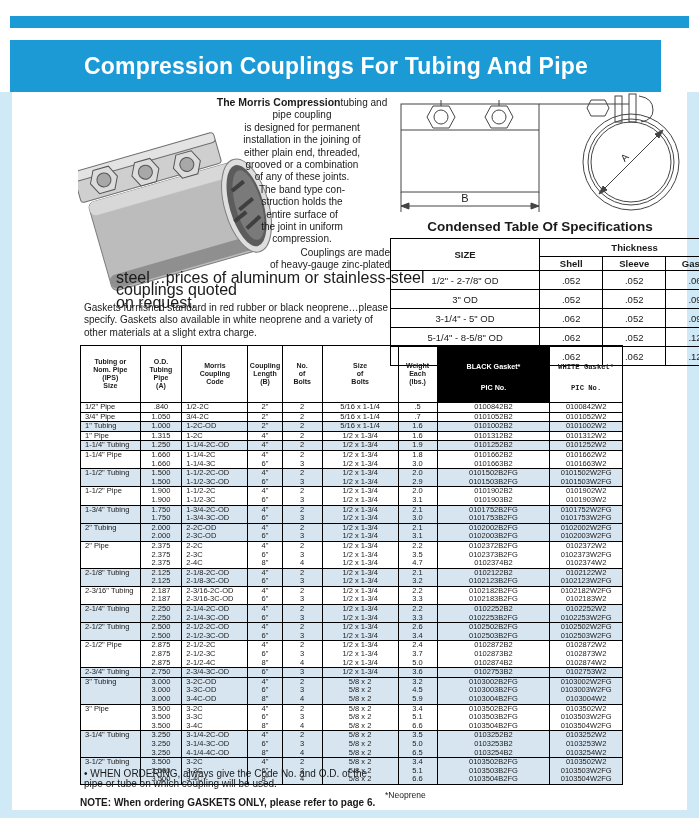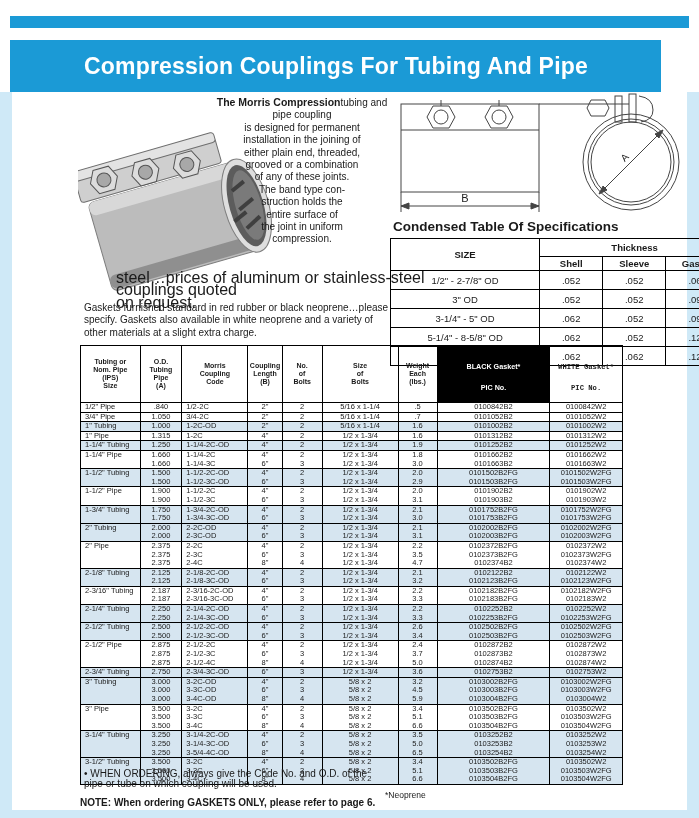--- a/index.html
+++ b/index.html
@@ -16,21 +16,21 @@
   .photo{position:absolute;left:78px;top:92px;}
   .intro{position:absolute;left:214px;top:96px;width:176px;text-align:center;
          font-size:10px;line-height:12.4px;white-space:pre-line;}
   .intro b{font-size:10.5px;}
   .para-couplings{position:absolute;left:214px;top:247px;width:176px;text-align:right;
          font-size:10px;line-height:12.4px;white-space:pre-line;}
   .para-steel{position:absolute;left:84px;top:272px;width:320px;font-size:16px;line-height:12.4px;white-space:pre-line;margin-left:32px;}
   .para-gaskets{position:absolute;left:84px;top:302px;width:330px;font-size:10px;line-height:12.4px;white-space:pre-line;}
 
   .tech{position:absolute;left:393px;top:90px;}
-  .spec-title{position:absolute;left:393px;top:219px;width:294px;text-align:left;
+  .spec-title{position:absolute;left:393px;top:219px;width:294px;text-align:center;
               font-size:13.5px;font-weight:bold;}
   .spec-wrap{position:absolute;left:390px;top:238px;width:340px;}
   table{border-collapse:collapse;table-layout:fixed;width:100%;}
   .spec{border:1.5px solid #000;}
   .spec th,.spec td{border:1px solid #000;font-size:9.5px;padding:1px 2px;text-align:center;}
   .spec th{font-weight:bold;}
   .spec .h1{height:15px;margin-top:20px;}
   .spec td{height:16px;font-size:9.5px;}
 
   .main-wrap{position:absolute;left:80px;top:345px;width:543px;}
@@ -99,20 +99,22 @@
 is designed for permanent
 installation in the joining of
 either plain end, threaded,
 grooved or a combination
 of any of these joints.
 The band type con-
 struction holds the
 entire surface of
 the joint in uniform
 compression.</span></div>
+  <div class="para-couplings">Couplings are made
+of heavy-gauge zinc-plated</div>
   <div class="para-steel">steel…prices of aluminum or stainless-steel couplings quoted
 on request.</div>
   <div class="para-gaskets">Gaskets furnished standard in red rubber or black neoprene…please
 specify. Gaskets also available in white neoprene and a variety of
 other materials at a slight extra charge.</div>
 
   <svg class="tech" width="294" height="128" viewBox="0 0 294 128">
     <g fill="none" stroke="#444" stroke-width="1">
       <rect x="8" y="14" width="138" height="88"></rect>
       <line x1="8" y1="40" x2="146" y2="40"></line>
@@ -665,21 +667,21 @@
             <td>6"</td>
             <td>3</td>
             <td>5/8 x 2</td>
             <td>5.0</td>
             <td>0103253B2</td>
             <td>0103253W2</td>
           </tr>
           <tr class="band">
             <td></td>
             <td>3.250</td>
-            <td>3-5/4-4C-OD</td>
+            <td>4-1/4-4C-OD</td>
             <td>8"</td>
             <td>4</td>
             <td>5/8 x 2</td>
             <td>6.5</td>
             <td>0103254B2</td>
             <td>0103254W2</td>
           </tr>
           <tr class="band grp">
             <td>3-1/2" Tubing</td>
             <td>3.500</td>

